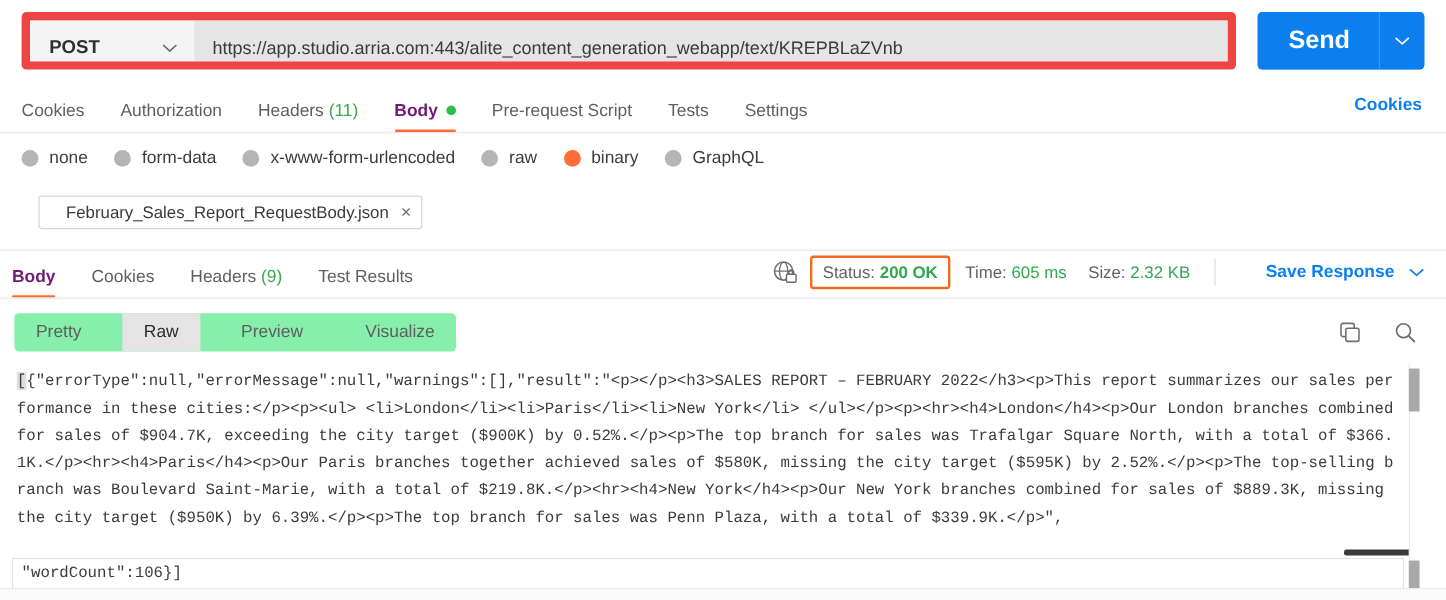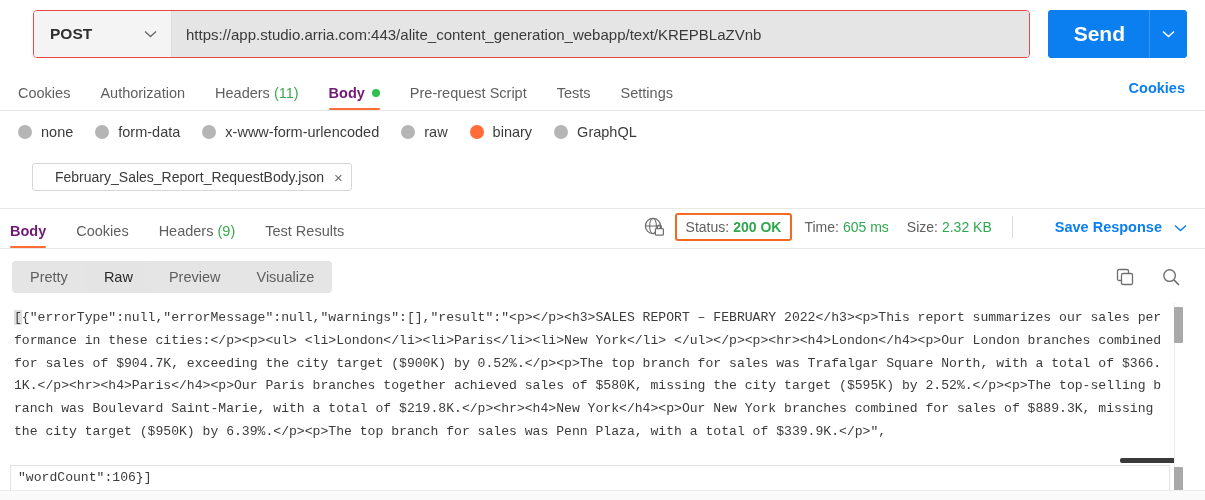--- a/index.html
+++ b/index.html
@@ -15,23 +15,22 @@
   .app { position: relative; width: 1205px; height: 500px; background:#fff; }
 
   
   .urlbar-row {
     position:absolute; left:0; top:0; width:1205px; height:68px;
     padding: 10px 18px 0 18px;
     display:flex; align-items:flex-start;
   }
   .method-url {
     display:flex; flex:1 1 auto; height:48px;
-    border:1px solid #ef4444; border-radius:4px; overflow:hidden;
+    border:7px solid #ef4444; border-radius:4px; overflow:hidden;
     background:#fff;
-    margin-left:15px;
   }
   .method-select {
     width:138px; height:46px; background:#f4f4f4;
     display:flex; align-items:center; justify-content:space-between;
     padding:0 14px 0 16px; border-right:1px solid #dedede;
     font-size:15.5px; font-weight:600; color:#2f2f2f; cursor:pointer;
   }
   .method-select .chev { color:#6b6b6b; font-size:12px; font-weight:400; }
   .url-input {
     flex:1 1 auto; height:46px; border:0; outline:0; background:#e5e5e5;
@@ -123,21 +122,21 @@
   .meta-sep { width:1px; height:22px; background:#dcdcdc; margin:0 16px 0 2px; }
   .save-resp { color:#0b7ff0; font-weight:700; font-size:14.5px; cursor:pointer;margin-left:26px; }
   .save-resp .chev { font-weight:400; margin-left:8px; font-size:12px; }
 
   
   .view-row {
     position:absolute; left:0; top:256px; width:1205px; height:42px;
     display:flex; align-items:center; padding:0 18px 0 12px;
   }
   .segmented {
-    display:flex; background:#e5e5e5; border-radius:4px; height:32px; overflow:hidden;
+    display:flex; background:#86efac; border-radius:4px; height:32px; overflow:hidden;gap:16px;
   }
   .seg {
     display:flex; align-items:center; justify-content:center;
     padding:0 18px; font-size:14.5px; color:#5e5e5e; cursor:pointer; height:32px;
   }
   .seg.sel { background:#e4e4e4; color:#2b2b2b; }
   .view-icons { margin-left:auto; display:flex; align-items:center; gap:26px; padding-right:6px;}
   .icon-btn { cursor:pointer; display:flex; align-items:center; justify-content:center; }
 
   

